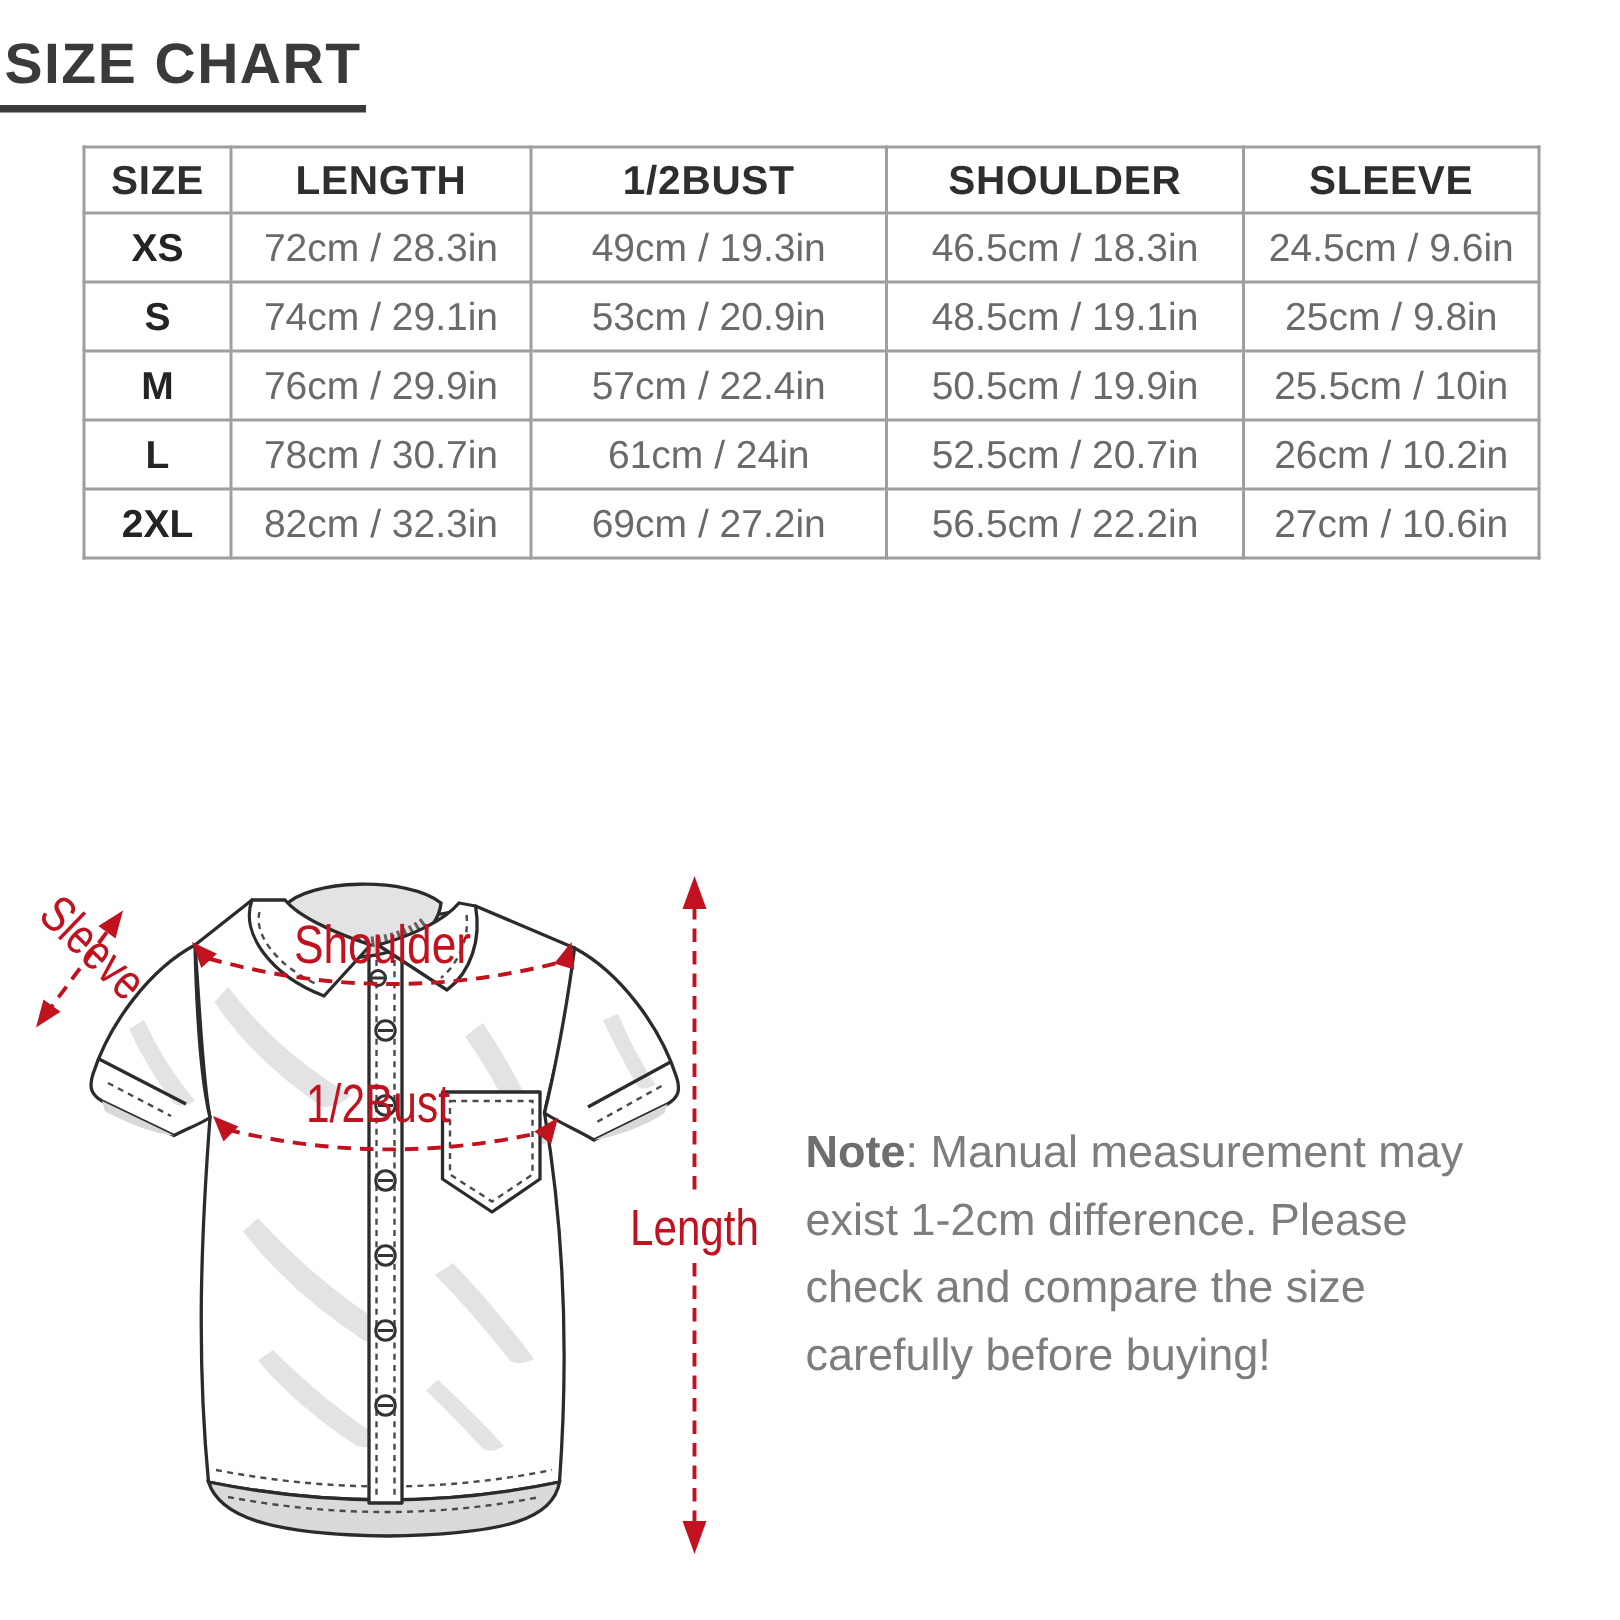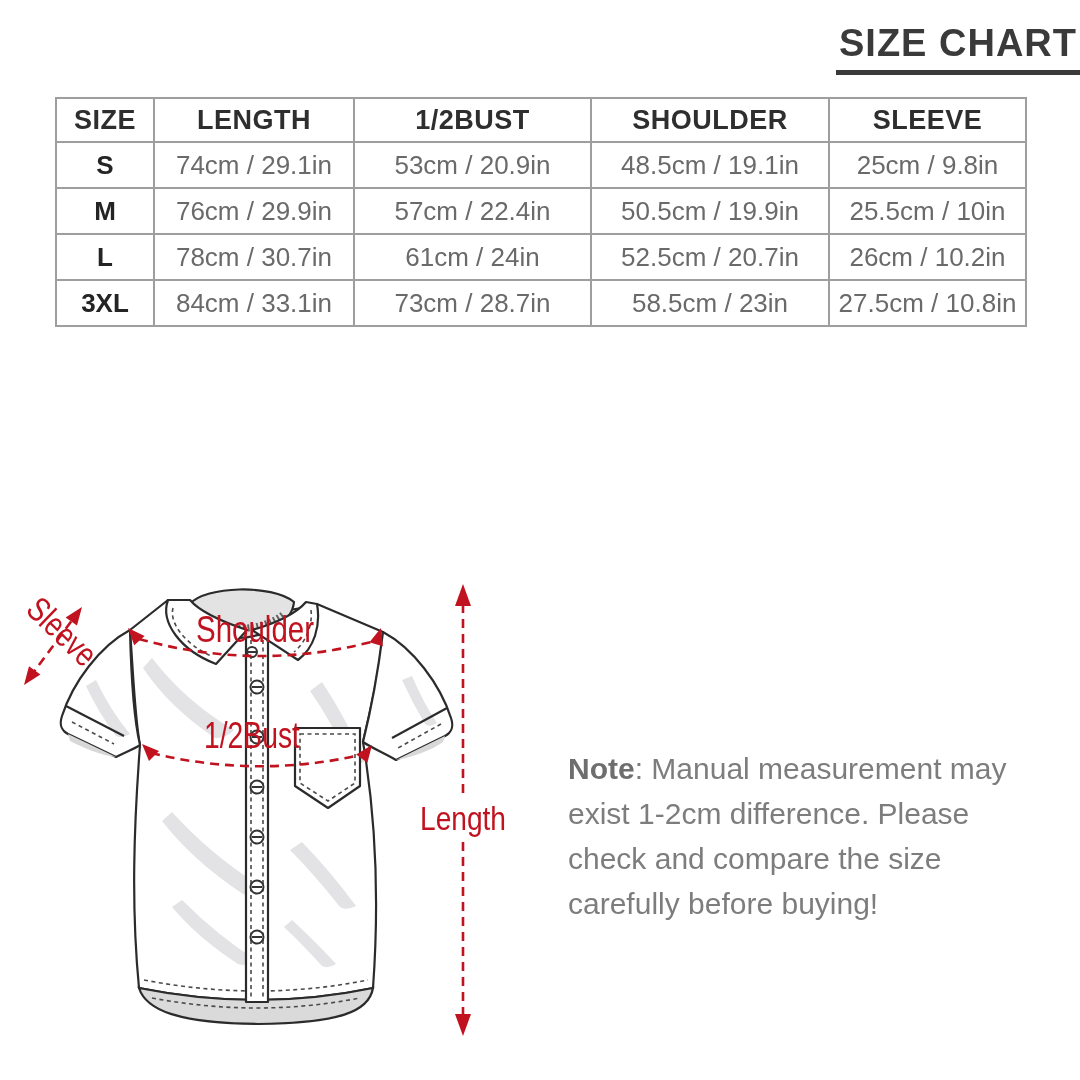--- a/index.html
+++ b/index.html
@@ -1,40 +1,40 @@
 <!DOCTYPE html>
 <html style="--accent: #c1121f;"><head>
 <meta charset="utf-8">
 <style>
   :root { --accent:#c1121f; }
   html,body { margin:0; padding:0; }
   body {
     width:1080px; height:1080px; position:relative; overflow:hidden;
     background:#ffffff; font-family:"Liberation Sans", sans-serif;
   }
-  .title-wrap { position:absolute; top:22px; left:0; right:0; text-align:right; }
+  .title-wrap { position:absolute; top:22px; left:0; right:0; text-align:left; }
   .title-wrap .title {
     display:inline-block; font-size:38px; font-weight:bold; color:#3a3a3a;
     letter-spacing:1px; border-bottom:5px solid #3a3a3a; padding:0 3px 5px 3px;
   }
   table.size-table {
     position:absolute; left:55px; top:97px; width:970px;
     border-collapse:collapse; table-layout:fixed;
     border:2px solid #757575;
   }
   .size-table th, .size-table td {
     border:2px solid #9e9e9e; text-align:center; vertical-align:middle; padding:0;
     overflow:hidden; white-space:nowrap;margin-top:27px;
   }
   .size-table th { height:42px; font-size:27px; font-weight:bold; color:#2e2e2e; letter-spacing:0.5px; }
   .size-table td { height:44px; font-size:26px; color:#6a6a6a; }
   .size-table td.size-col { font-weight:bold; color:#242424; }
   .shirt-svg { position:absolute; left:0; top:560px; width:540px; height:520px; }
   .note {
-    position:absolute; left:568px; top:716px; width:462px;
+    position:absolute; left:537px; top:716px; width:462px;
     font-size:30px; line-height:45px; color:#7d7d7d;
   }
   .note b { color:#6e6e6e; }
   .red-label { fill:var(--accent); font-family:"Liberation Sans", sans-serif; }
   .red-dash { stroke:var(--accent); stroke-width:2.6; fill:none; stroke-dasharray:9 6; }
   .red-head { fill:var(--accent); stroke:none; }
   .outline { fill:#ffffff; stroke:#2b2b2b; stroke-width:2.2; stroke-linejoin:round; }
   .stitch { fill:none; stroke:#4a4a4a; stroke-width:1.6; stroke-dasharray:4 3.5; }
   .wrinkle { fill:#e3e3e6; stroke:none; }
 </style>
@@ -57,20 +57,27 @@
     <tr>
       <th>SIZE</th>
       <th>LENGTH</th>
       <th>1/2BUST</th>
       <th>SHOULDER</th>
       <th>SLEEVE</th>
     </tr>
   </thead>
   <tbody>
     <tr>
+      <td class="size-col">XS</td>
+      <td>72cm / 28.3in</td>
+      <td>49cm / 19.3in</td>
+      <td>46.5cm / 18.3in</td>
+      <td>24.5cm / 9.6in</td>
+    </tr>
+    <tr>
       <td class="size-col">S</td>
       <td>74cm / 29.1in</td>
       <td>53cm / 20.9in</td>
       <td>48.5cm / 19.1in</td>
       <td>25cm / 9.8in</td>
     </tr>
     <tr>
       <td class="size-col">M</td>
       <td>76cm / 29.9in</td>
       <td>57cm / 22.4in</td>
@@ -78,25 +85,25 @@
       <td>25.5cm / 10in</td>
     </tr>
     <tr>
       <td class="size-col">L</td>
       <td>78cm / 30.7in</td>
       <td>61cm / 24in</td>
       <td>52.5cm / 20.7in</td>
       <td>26cm / 10.2in</td>
     </tr>
     <tr>
-      <td class="size-col">3XL</td>
-      <td>84cm / 33.1in</td>
-      <td>73cm / 28.7in</td>
-      <td>58.5cm / 23in</td>
-      <td>27.5cm / 10.8in</td>
+      <td class="size-col">2XL</td>
+      <td>82cm / 32.3in</td>
+      <td>69cm / 27.2in</td>
+      <td>56.5cm / 22.2in</td>
+      <td>27cm / 10.6in</td>
     </tr>
   </tbody>
 </table>
 
 <svg class="shirt-svg" viewBox="0 0 540 520">
 
   <g>
     <path class="outline" d="M130,70 C133,110 135,160 140,185 C134,265 131,345 139,428 Q258,452 373,428 C379,345 377,265 363,182 C368,158 379,120 383,72 L317,44 Q258,62 168,40 Z"></path>
 
     <path class="wrinkle" d="M152,98 q34,44 82,72 q-9,9 -19,8 q-46,-31 -72,-70 z"></path>

